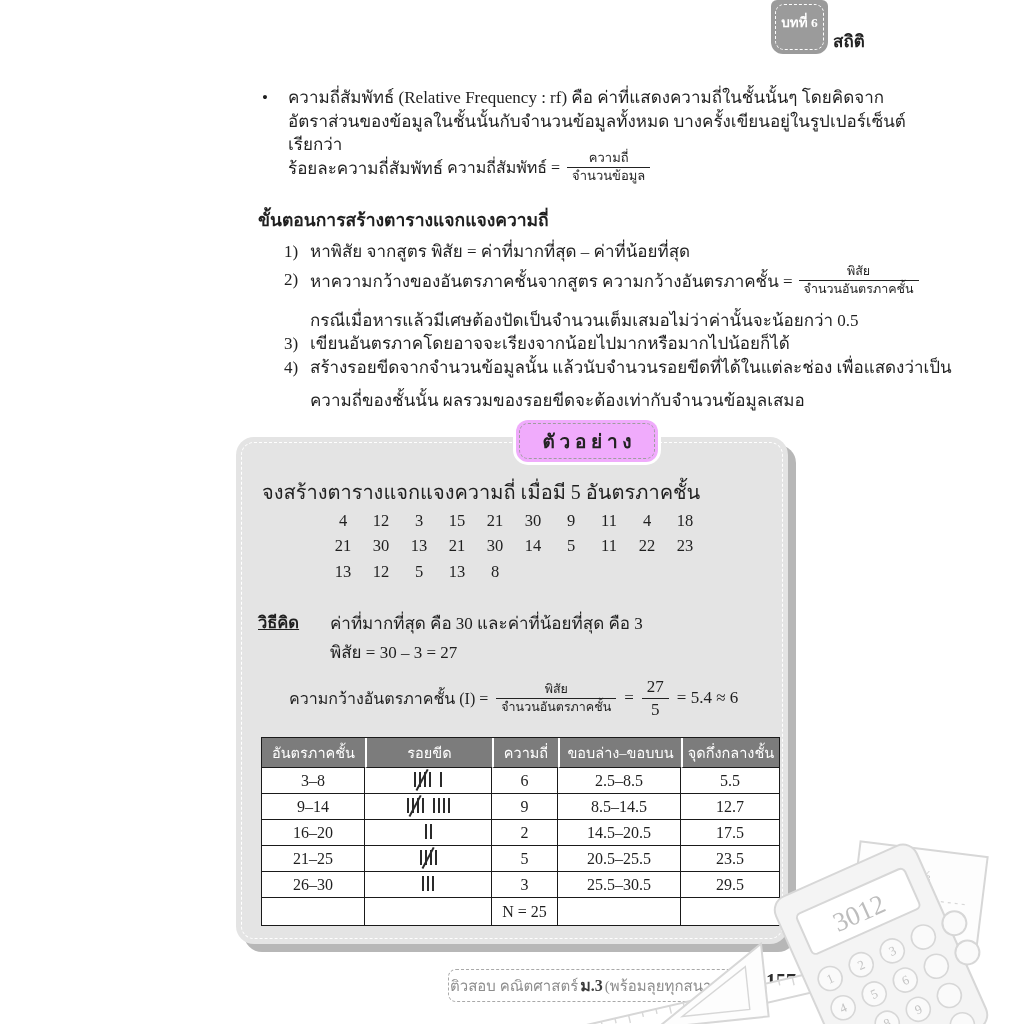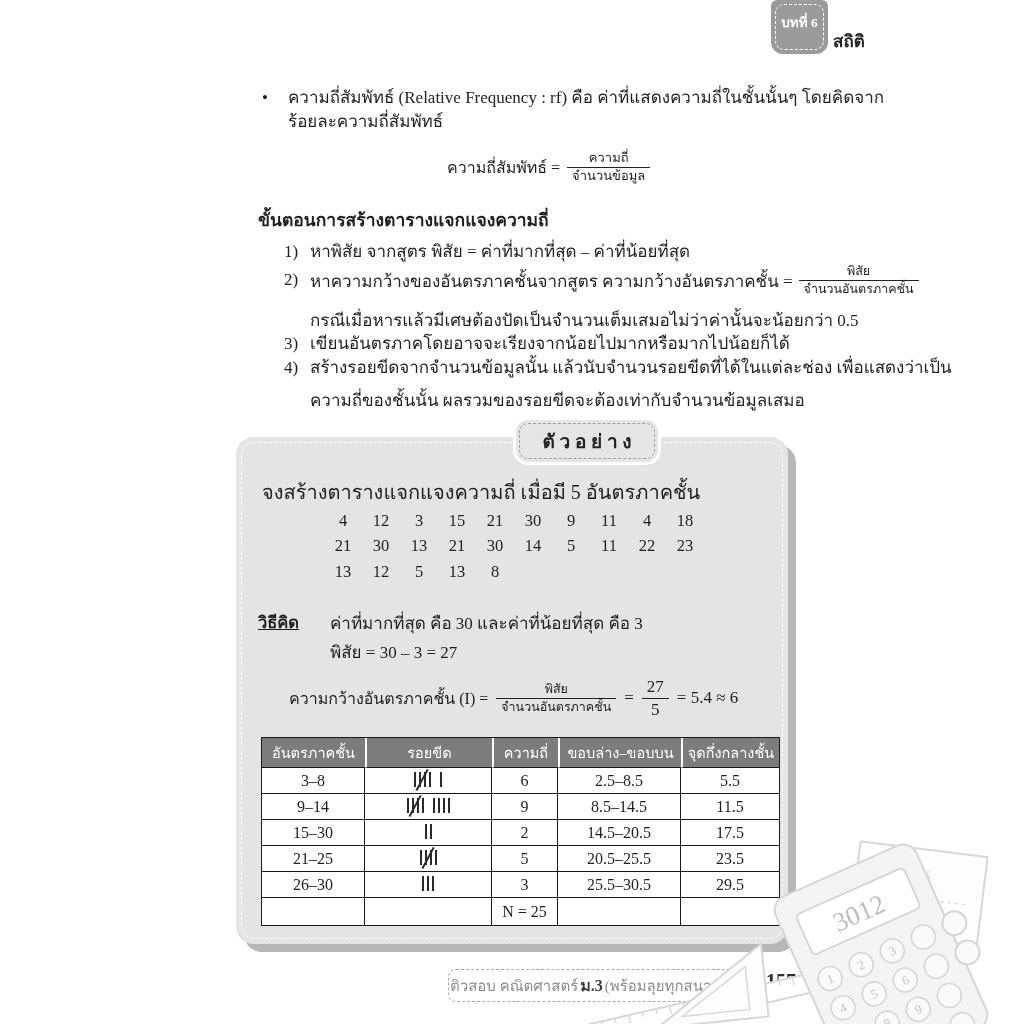--- a/index.html
+++ b/index.html
@@ -52,21 +52,21 @@
   
   .example-box{
     left:236px;top:437px;width:552px;height:507px;
     background:#e4e4e4;border-radius:18px;
     box-shadow:8px 8px 0 0 #b7b7b7;
   }
   .example-box::after{
     content:"";position:absolute;inset:5px;border:1.6px dashed #ffffff;border-radius:13px;pointer-events:none;
   }
   .example-badge{
-    left:516px;top:420px;width:142px;height:42px;background:#e5e5e5;
+    left:516px;top:420px;width:142px;height:42px;background:#f0abfc;
     border-radius:12px;box-shadow:0 0 0 3px #fff;
     display:flex;align-items:center;justify-content:center;z-index:2;
   }
   .example-badge::after{content:"";position:absolute;inset:3px;border:1.4px dashed #9e9e9e;border-radius:9px;}
   .example-badge span{font-weight:bold;font-size:19px;color:#222;position:relative;z-index:1;white-space:nowrap;}
 
   .example-prompt{left:262px;top:476px;font-size:20px;}
 
   .data-grid{
     left:324px;top:508px;display:grid;
@@ -121,20 +121,21 @@
 <body>
 
 <div class="abs chapter-tab">
   <span>บทที่ 6</span>
 </div>
 <div class="abs chapter-title">สถิติ</div>
 
 <div class="abs rf-para">
   <span class="bullet">•</span>
   <div class="line">ความถี่สัมพัทธ์ (Relative Frequency : rf) คือ ค่าที่แสดงความถี่ในชั้นนั้นๆ โดยคิดจาก</div>
+  <div class="line">อัตราส่วนของข้อมูลในชั้นนั้นกับจำนวนข้อมูลทั้งหมด บางครั้งเขียนอยู่ในรูปเปอร์เซ็นต์เรียกว่า</div>
   <div class="line3">ร้อยละความถี่สัมพัทธ์</div>
 </div>
 <div class="abs rf-formula">
   <span>ความถี่สัมพัทธ์ =</span>
   <span class="frac fsmall">
     <span class="num">ความถี่</span>
     <span class="den">จำนวนข้อมูล</span>
   </span>
 </div>
 
@@ -252,24 +253,24 @@
             </span>
             <span class="tgroup">
               <span class="tbar"></span>
               <span class="tbar"></span>
               <span class="tbar"></span>
               <span class="tbar"></span>
             </span>
           </span></td>
         <td class="col-freq">9</td>
         <td class="col-bound">8.5–14.5</td>
-        <td class="col-mid">11.5</td>
-      </tr>
-      <tr>
-        <td class="col-interval">15–30</td>
+        <td class="col-mid">12.7</td>
+      </tr>
+      <tr>
+        <td class="col-interval">16–20</td>
         <td class="col-tally"><span class="tally">
             <span class="tgroup">
               <span class="tbar"></span>
               <span class="tbar"></span>
             </span>
           </span></td>
         <td class="col-freq">2</td>
         <td class="col-bound">14.5–20.5</td>
         <td class="col-mid">17.5</td>
       </tr>

